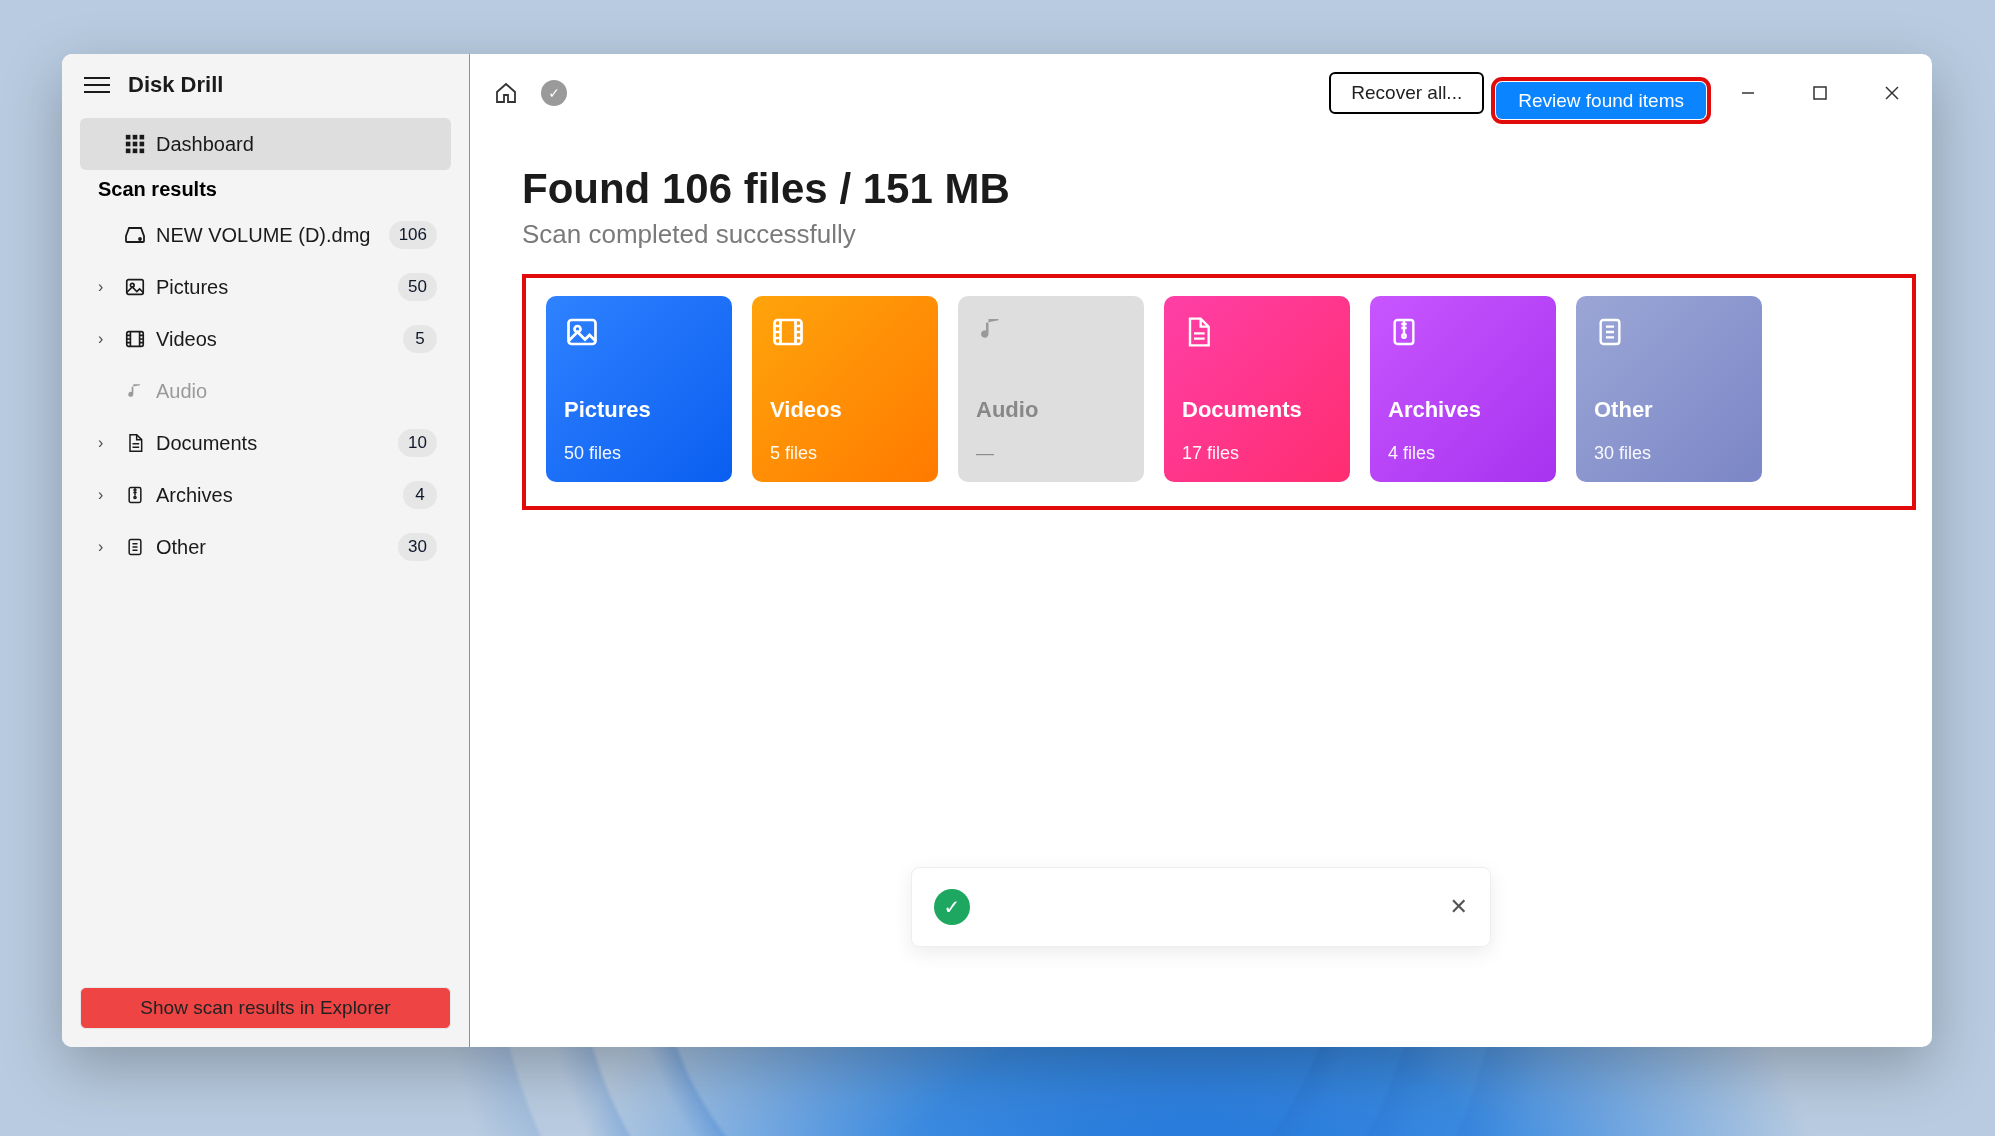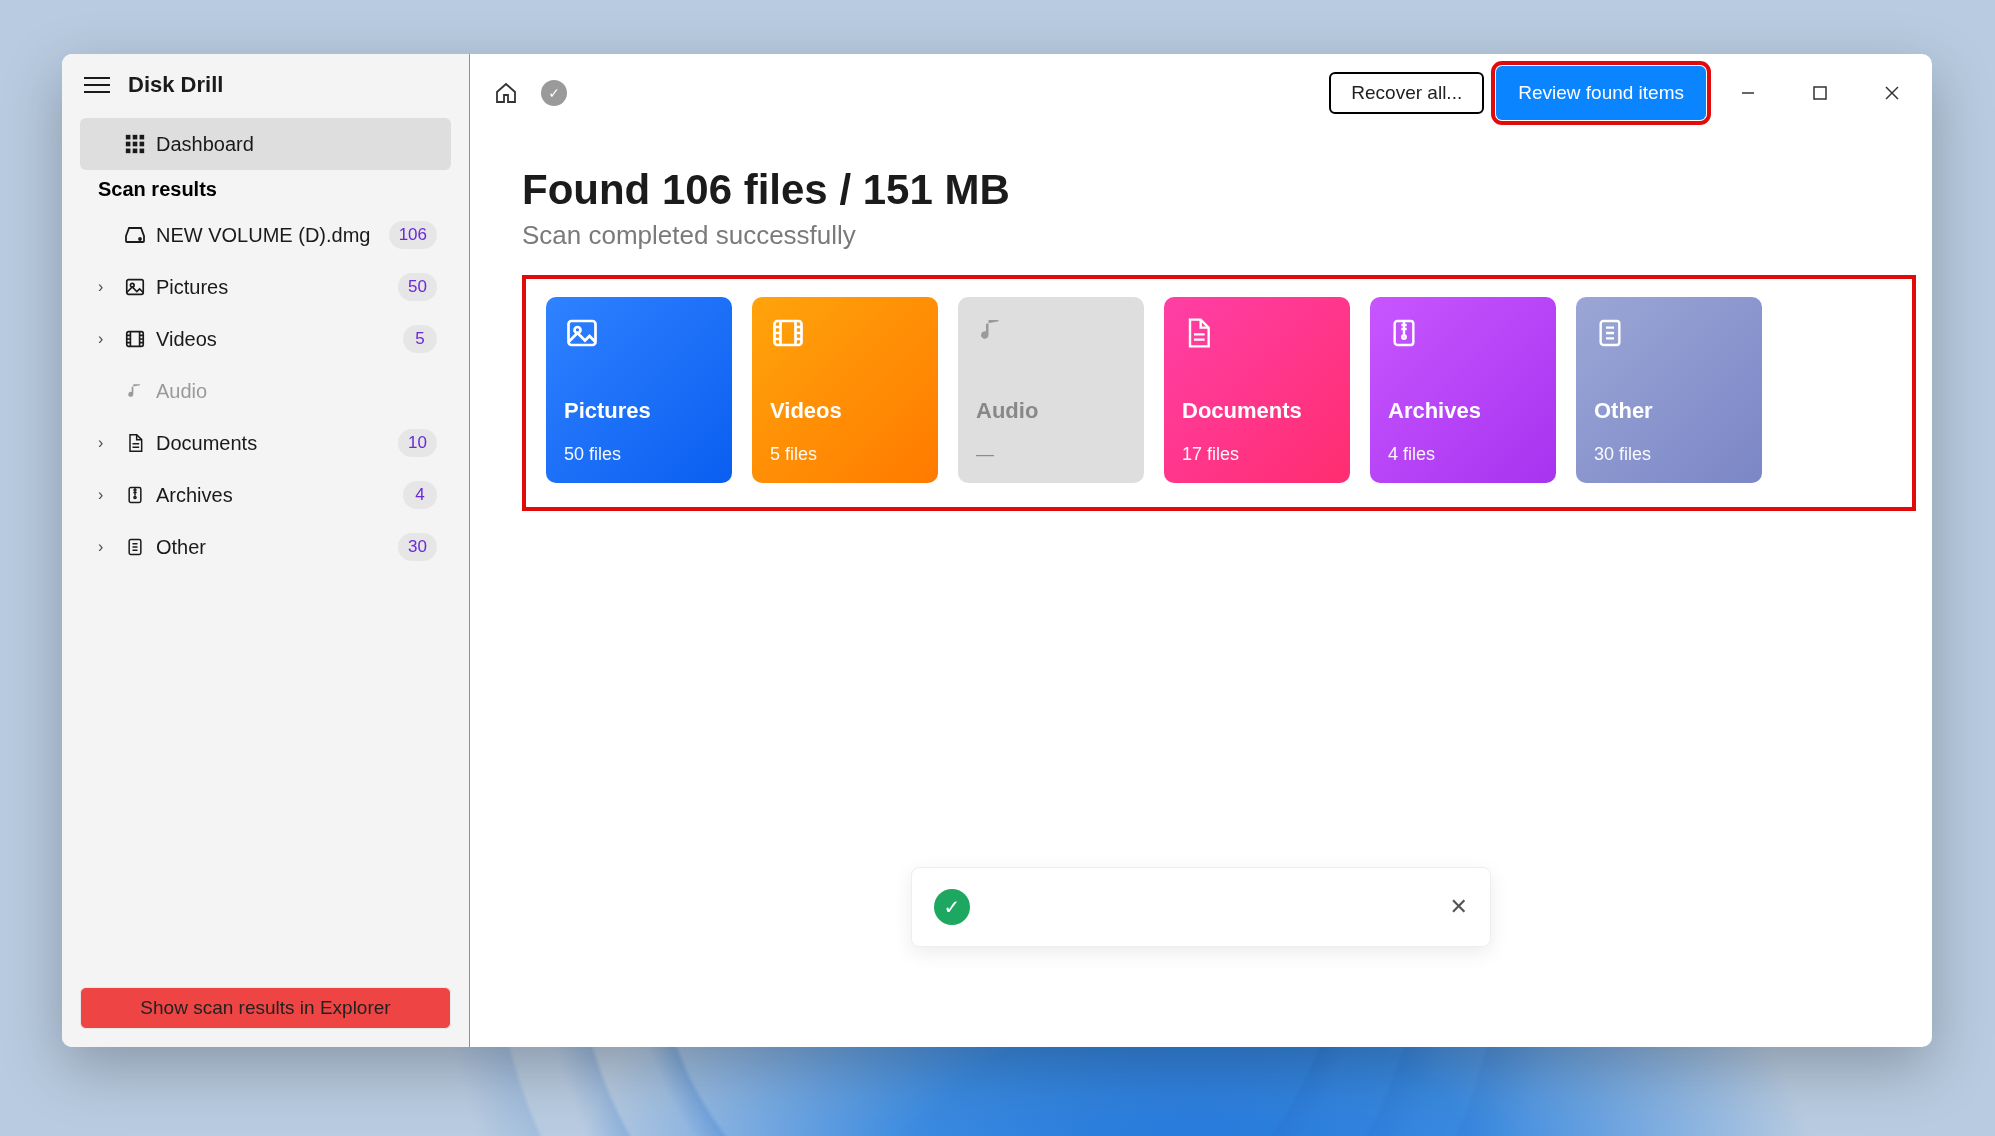--- a/index.html
+++ b/index.html
@@ -63,21 +63,21 @@
   .sb-item.active { background:#dedede; }
   .sb-item .chev { width:18px; color:#4a4a4a; font-size:16px; margin-right:4px;}
   .sb-item .noch { width:22px; }
   .sb-item .ic { width:30px; display:flex; justify-content:center; color:#1a1a1a;}
   .sb-item.dim .ic, .sb-item.dim .lbl { color:#9a9a9a; }
   .sb-item .lbl { flex:1; padding-left:6px; }
   .sb-item .badge {
     min-width:34px; height:28px; padding:8px 10px;
     background:#e6e6e6; border-radius:14px;
     display:flex; align-items:center; justify-content:center;
-    font-size:17px; color:#6d28d9;
+    font-size:17px; color:#0f172a;
   }
   .sb-section { font-size:20px; font-weight:600; padding: 8px 18px 8px 18px; }
   .sb-footer {
     margin-top:auto; padding: 10px 18px 18px;
   }
   .sb-footer .btn {
     width:100%; height:42px; background:#ef4444; border:1px solid #e8e8e8;
     border-radius:6px; font-size:19px; color:#222;
     display:flex; align-items:center; justify-content:center; cursor:pointer;
   }
@@ -90,23 +90,23 @@
   }
   .topbar .spacer { flex:1; }
   .iconbtn { width:36px; height:36px; display:flex; align-items:center; justify-content:center; color:#333; cursor:pointer;}
   .round-check { width:26px; height:26px; background:#9a9a9a; border-radius:50%; display:flex; align-items:center; justify-content:center; color:#fff; font-size:14px;}
   .btn-outline {
     height:42px; padding:0 20px; border:2px solid #000000; background:#fff;
     border-radius:6px; font-size:19px; color:#222; cursor:pointer;
     display:flex; align-items:center;
   }
   .btn-primary {
-    height:54px; padding:0 22px; background:#0a84ff; color:#fff;
+    height:37px; padding:0 22px; background:#0a84ff; color:#fff;
     border-radius:6px; font-size:19px; cursor:pointer;
-    display:flex; align-items:center;
+    display:flex; align-items:center;margin-top:16px;
   }
   .red-outline { outline:4px solid #e10b0b; outline-offset:1px; }
   .winctl { width:60px; height:42px; display:flex; align-items:center; justify-content:center; cursor:pointer;}
   .content { padding: 34px 16px 0 52px; }
   .h1 { font-size:42px; font-weight:700; color:#1b1b1b; }
   .sub { font-size:26px; color:#7a7a7a; margin-top:6px; }
   .cards-wrap {
     margin-top:24px;
     border:4px solid #e10b0b;
     padding: 18px 20px 24px 20px;

